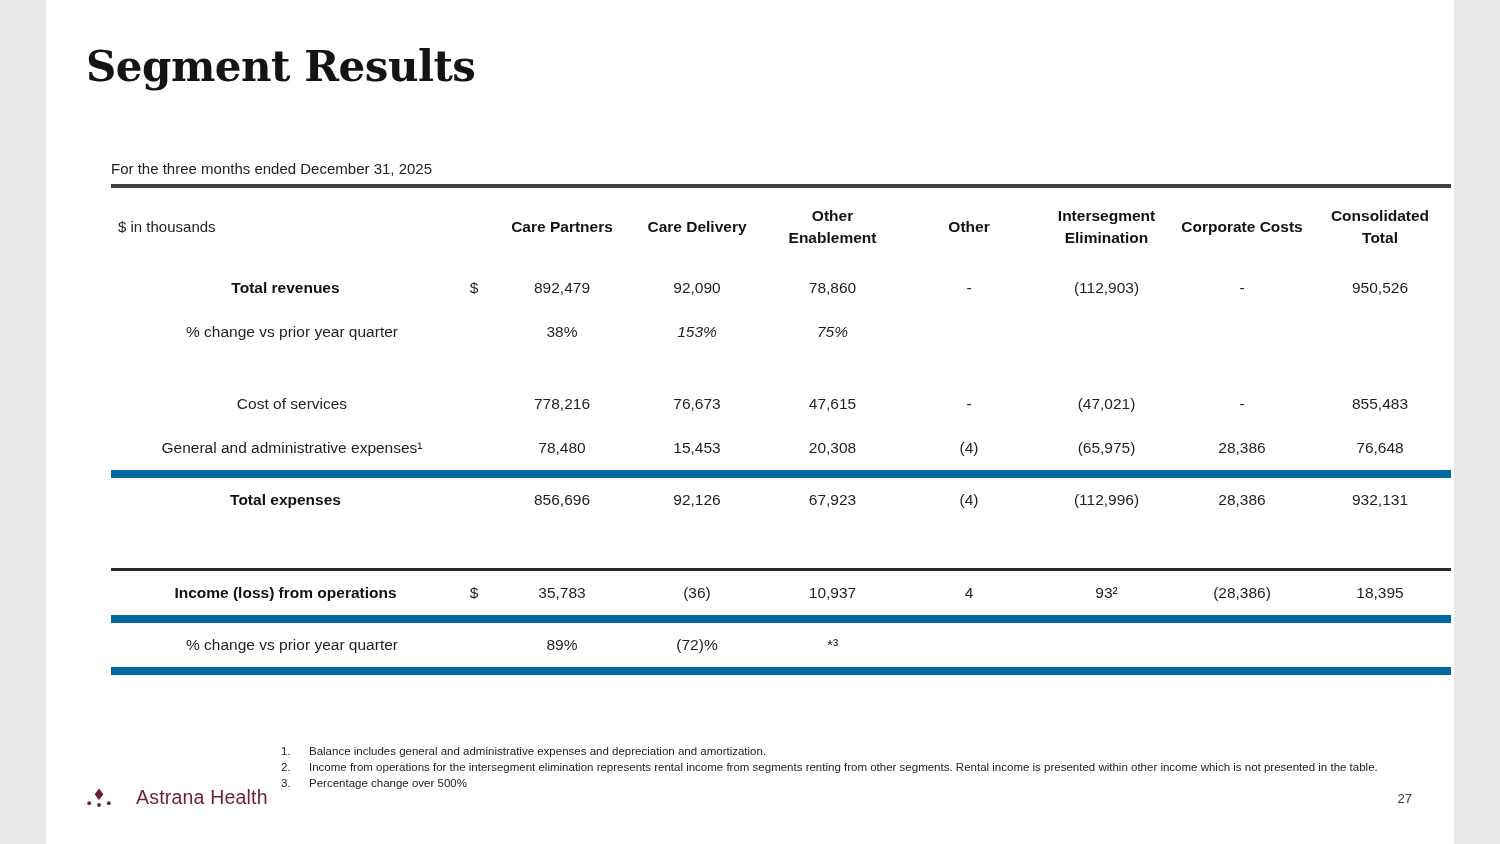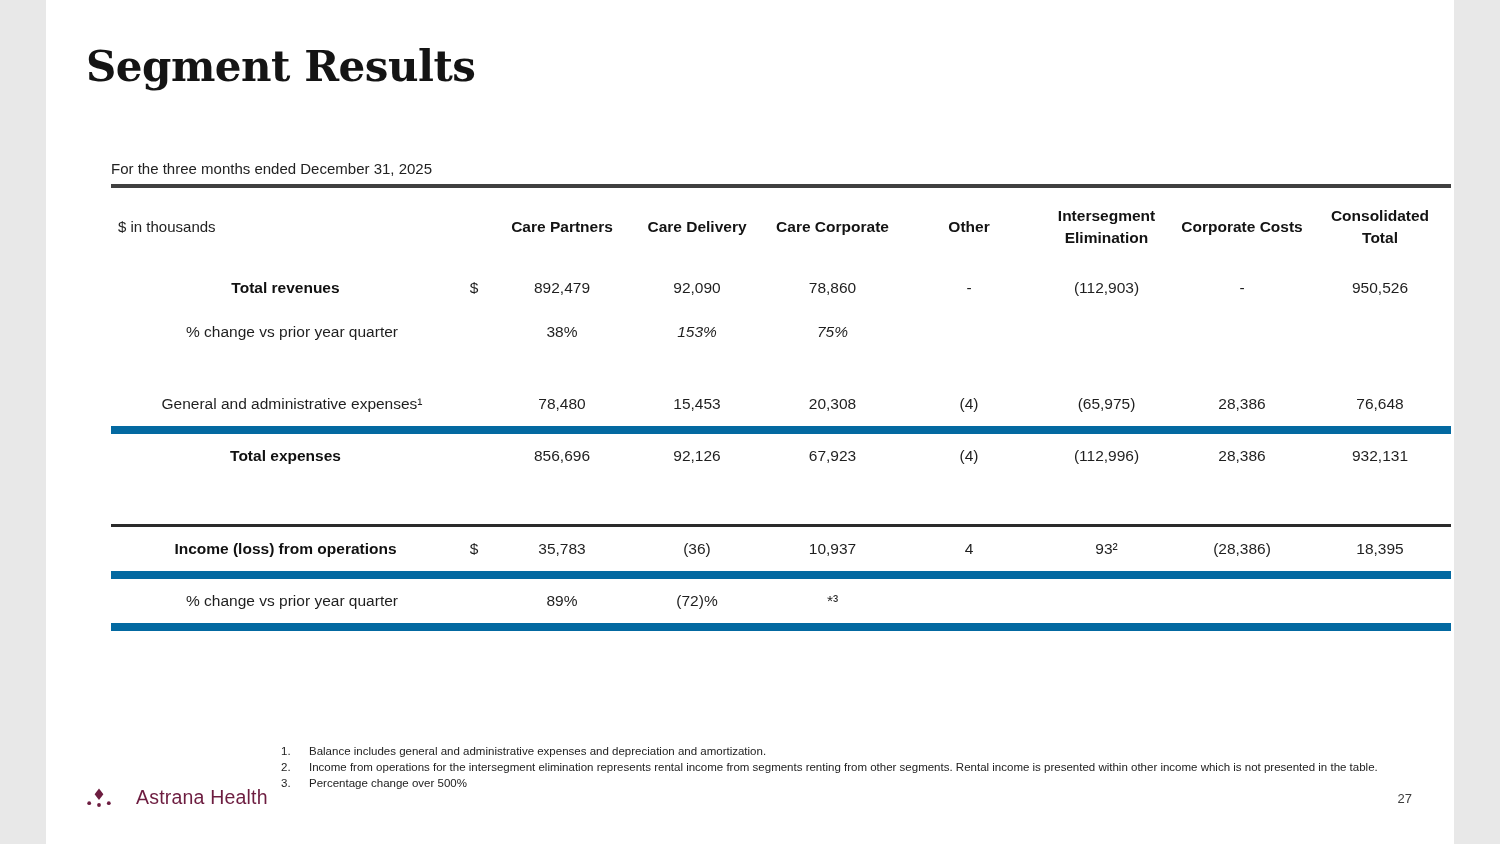--- a/index.html
+++ b/index.html
@@ -77,21 +77,21 @@
           <col style="width:137px">
           <col style="width:134px">
           <col style="width:142px">
       </colgroup>
       <thead>
         <tr>
           <th class="unit">$ in thousands</th>
           <th></th>
           <th>Care Partners</th>
           <th>Care Delivery</th>
-          <th>Care Corporate</th>
+          <th>Other Enablement</th>
           <th>Other</th>
           <th>Intersegment Elimination</th>
           <th>Corporate Costs</th>
           <th>Consolidated Total</th>
         </tr>
       </thead>
       <tbody>
         <tr class="row bold">
           <td class="label">Total revenues</td>
           <td class="dollar">$</td>
@@ -110,20 +110,31 @@
           <td class="num italic">153%</td>
           <td class="num italic">75%</td>
           <td class="num"></td>
           <td class="num"></td>
           <td class="num"></td>
           <td class="num"></td>
         </tr>
         <tr class="sp1">
             <td colspan="9"></td>
           </tr>
+        <tr class="row indent">
+          <td class="label">Cost of services</td>
+          <td class="dollar"></td>
+          <td class="num">778,216</td>
+          <td class="num">76,673</td>
+          <td class="num">47,615</td>
+          <td class="num">-</td>
+          <td class="num">(47,021)</td>
+          <td class="num">-</td>
+          <td class="num">855,483</td>
+        </tr>
         <tr class="row indent rule-b2">
           <td class="label">General and administrative expenses¹</td>
           <td class="dollar"></td>
           <td class="num">78,480</td>
           <td class="num">15,453</td>
           <td class="num">20,308</td>
           <td class="num">(4)</td>
           <td class="num">(65,975)</td>
           <td class="num">28,386</td>
           <td class="num">76,648</td>

